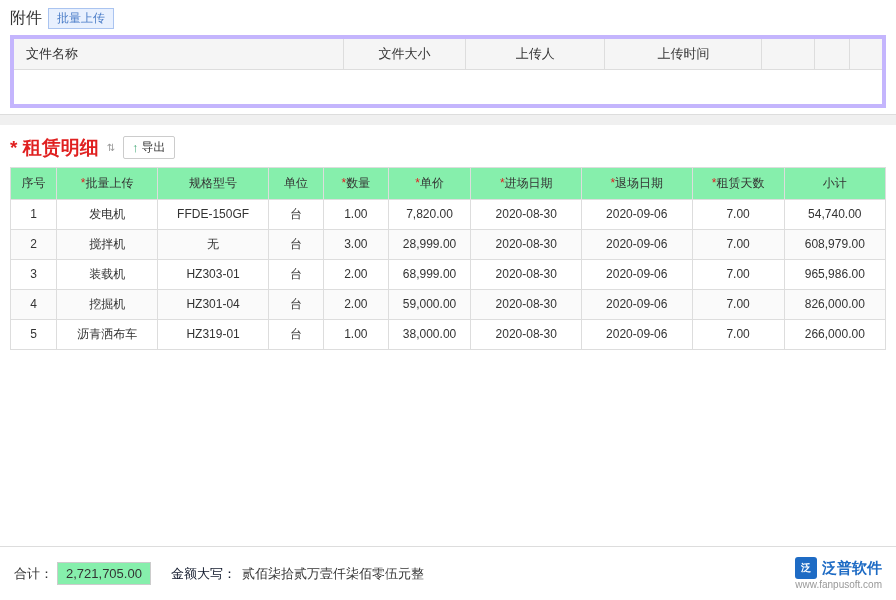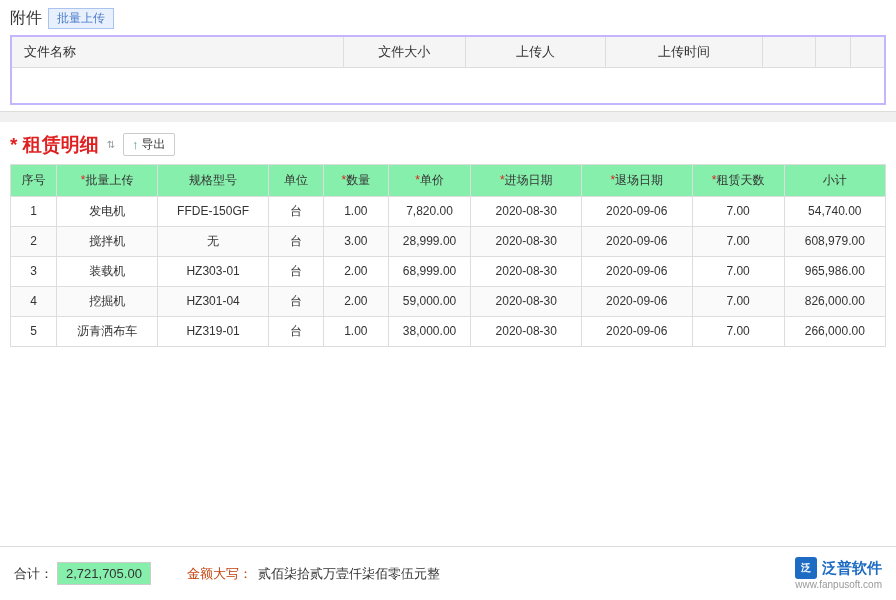--- a/index.html
+++ b/index.html
@@ -37,21 +37,21 @@
       border: 1px solid #aac4f0;
       color: #4a7cc7;
       padding: 1px 8px;
       font-size: 12px;
       cursor: pointer;
       border-radius: 0;
     }
     .attach-table {
       width: 100%;
       border-collapse: collapse;
-      border: 2px solid #c4b5fd;
+      border: 4px solid #c4b5fd;
     }
     .attach-table th {
       background: #f5f5f5;
       border: 1px solid #ddd;
       padding: 6px 10px;
       text-align: center;
       font-weight: normal;
       color: #333;
       font-size: 13px;
     }
@@ -131,21 +131,21 @@
     .rental-table tr:nth-child(even) td {
       background: #fafafa;
     }
 
     
     .footer {
       border-top: 1px solid #ddd;
       padding: 10px 14px;
       display: flex;
       align-items: center;
-      gap: 36px;
+      gap: 20px;
       background: #fff;
     }
     .footer-total {
       display: flex;
       align-items: center;
       gap: 4px;
       font-size: 13px;
     }
     .footer-total-label {
       color: #333;
@@ -158,21 +158,21 @@
       background: #86efac;
       text-align: right;
     }
     .footer-amount {
       display: flex;
       align-items: center;
       gap: 6px;
       font-size: 13px;
     }
     .footer-amount-label {
-      color: #c2410c;
+      color: #0f172a;
     }
     .footer-amount-value {
       color: #333;
       font-size: 13px;
     }
     .logo-area {
       margin-left: auto;
       display: flex;
       flex-direction: column;
       align-items: flex-end;

